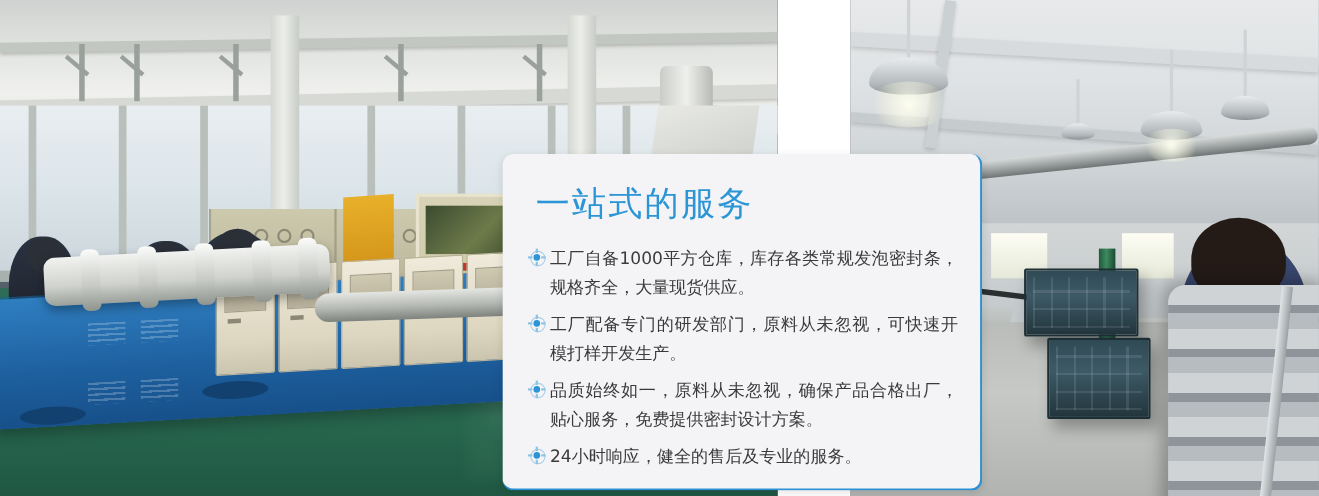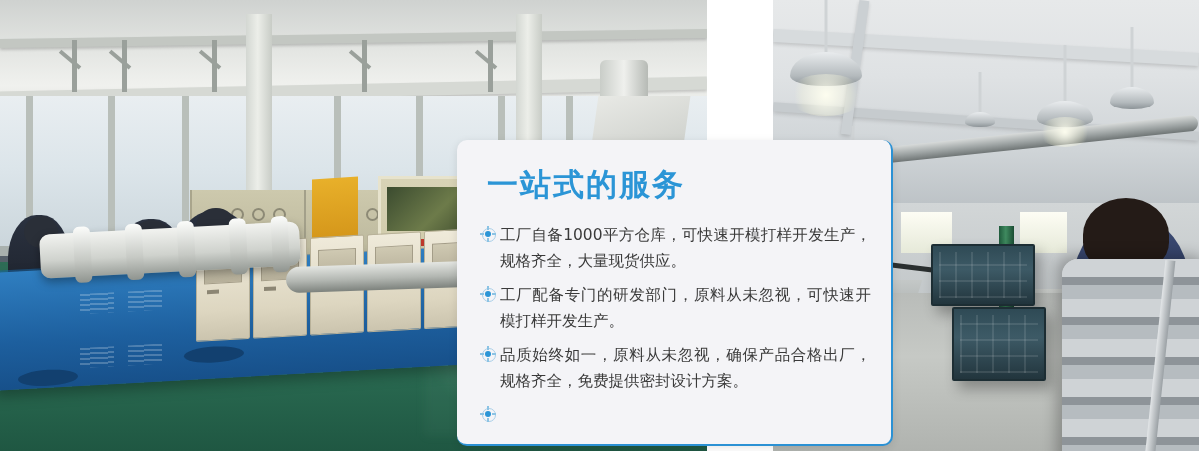--- a/index.html
+++ b/index.html
@@ -147,21 +147,21 @@
   
   .card{
     position:absolute;left:457px;top:140px;width:436px;height:306px;
     background:#f4f4f7;border-radius:10px;
     border-right:2px solid #2b91d4;border-bottom:2px solid #2b91d4;
     box-shadow:0 2px 8px rgba(0,0,0,.10);
     box-sizing:border-box;
   }
   .card-title{
     position:absolute;left:30px;top:24px;
-    font-size:31px;font-weight:bold;color:#2b95d6;letter-spacing:2px;
+    font-size:31px;font-weight:normal;color:#2b95d6;letter-spacing:2px;
     font-family:"DejaVu Sans","Liberation Sans",sans-serif;
   }
   .card-body{position:absolute;left:24px;top:82px;right:20px;}
   .bullet-item{
     display:flex;align-items:flex-start;margin-bottom:8px;
   }
   .bullet-icon{
     flex:0 0 auto;width:14px;height:14px;margin-top:5px;margin-right:5px;position:relative;
   }
   .bullet-icon .dot{
@@ -350,21 +350,21 @@
 
       <div class="bullet-item">
         <span class="bullet-icon">
           <span class="ring"></span>
             <span class="dot"></span>
           <span class="tick t-n"></span>
             <span class="tick t-s"></span>
           <span class="tick t-w"></span>
             <span class="tick t-e"></span>
         </span>
-        <span class="bullet-text">工厂自备1000平方仓库，可快速开模打样开发生产，规格齐全，大量现货供应。</span>
+        <span class="bullet-text">工厂自备1000平方仓库，库存各类常规发泡密封条，规格齐全，大量现货供应。</span>
       </div>
 
       <div class="bullet-item">
         <span class="bullet-icon">
           <span class="ring"></span>
             <span class="dot"></span>
           <span class="tick t-n"></span>
             <span class="tick t-s"></span>
           <span class="tick t-w"></span>
             <span class="tick t-e"></span>
@@ -374,30 +374,31 @@
 
       <div class="bullet-item">
         <span class="bullet-icon">
           <span class="ring"></span>
             <span class="dot"></span>
           <span class="tick t-n"></span>
             <span class="tick t-s"></span>
           <span class="tick t-w"></span>
             <span class="tick t-e"></span>
         </span>
-        <span class="bullet-text">品质始终如一，原料从未忽视，确保产品合格出厂，规格齐全，免费提供密封设计方案。</span>
+        <span class="bullet-text">品质始终如一，原料从未忽视，确保产品合格出厂，贴心服务，免费提供密封设计方案。</span>
       </div>
 
       <div class="bullet-item">
         <span class="bullet-icon">
           <span class="ring"></span>
             <span class="dot"></span>
           <span class="tick t-n"></span>
             <span class="tick t-s"></span>
           <span class="tick t-w"></span>
             <span class="tick t-e"></span>
         </span>
+        <span class="bullet-text">24小时响应，健全的售后及专业的服务。</span>
       </div>
 
     </div>
   </div>
 
 </div>
 
 </body></html>

